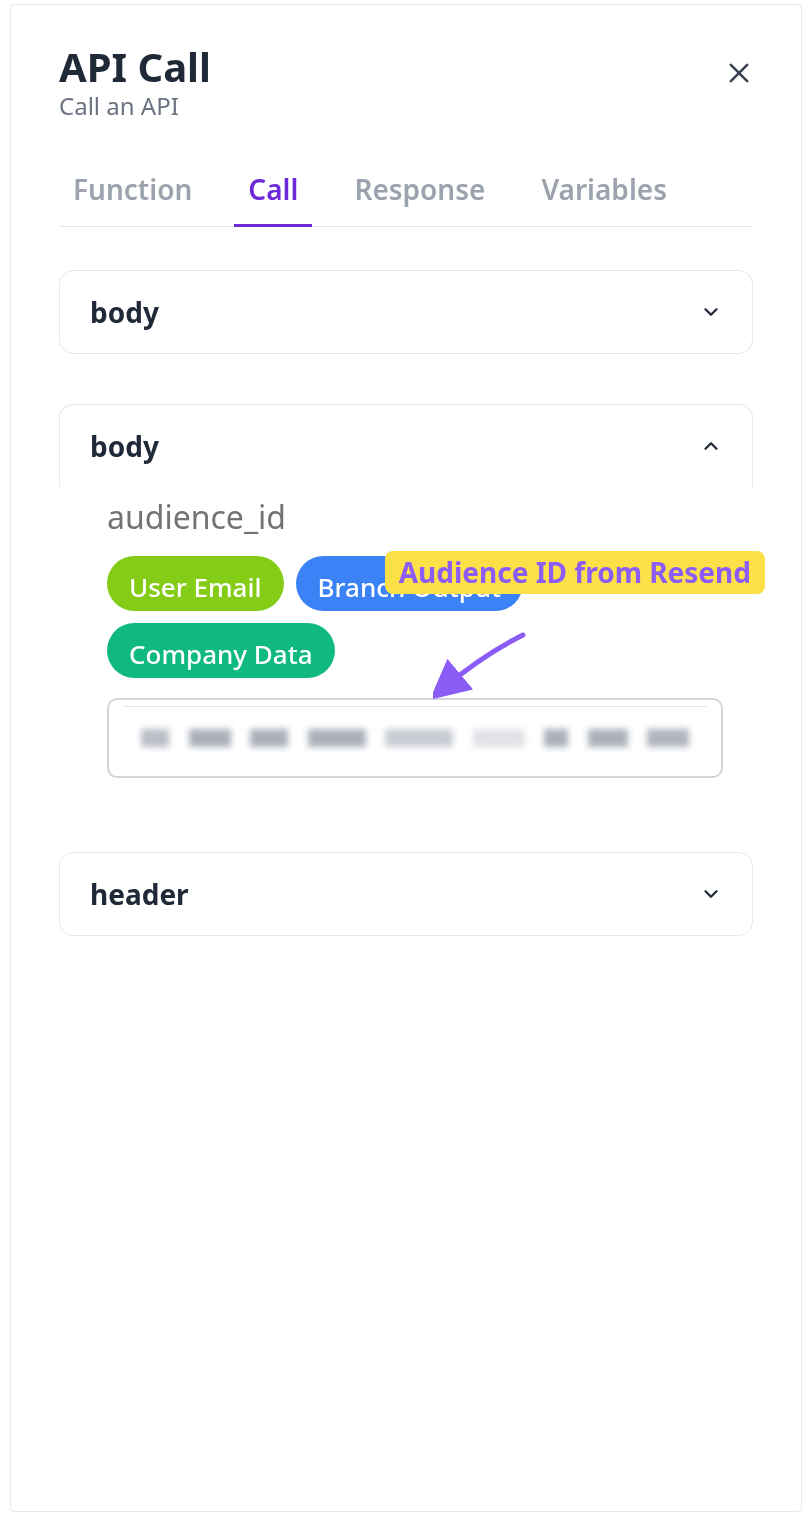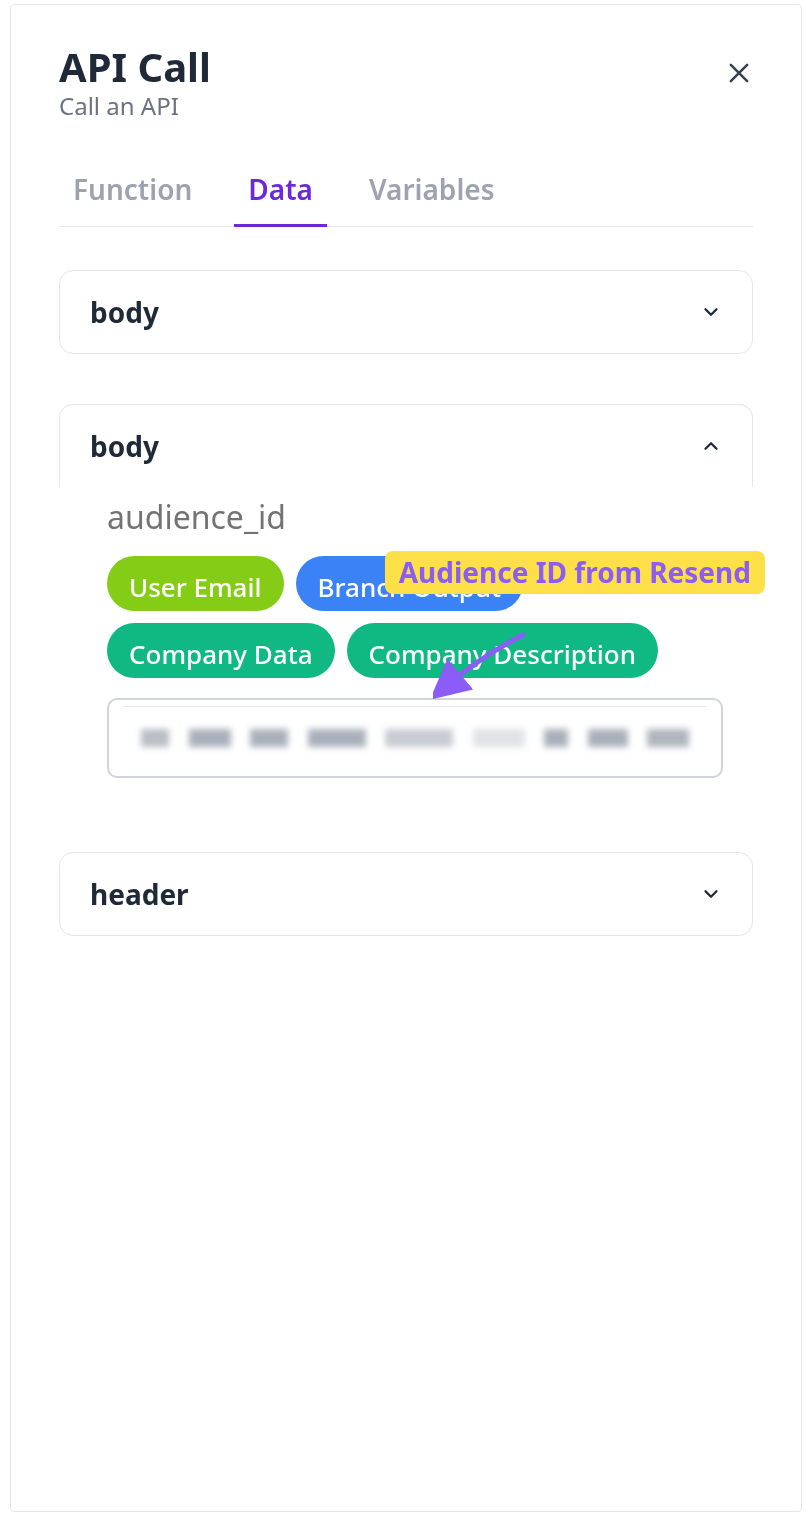--- a/index.html
+++ b/index.html
@@ -190,21 +190,22 @@
     <div class="close-btn">
       <svg width="28" height="28" viewBox="0 0 24 24" fill="none" stroke="#374151" stroke-width="2.2" stroke-linecap="round">
           <line x1="5" y1="5" x2="19" y2="19"></line>
           <line x1="19" y1="5" x2="5" y2="19"></line>
         </svg>
     </div>
   </div>
 
   <div class="tabs">
     <div class="tab">Function</div>
-    <div class="tab active">Data</div>
+    <div class="tab active">Call</div>
+    <div class="tab">Response</div>
     <div class="tab">Variables</div>
   </div>
 
   <div class="sections">
 
     <div class="section">
       <div class="section-header">
         <span class="section-title">body</span>
         <span class="chevron">
           <svg width="24" height="24" viewBox="0 0 24 24" fill="none" stroke-width="2.5" stroke-linecap="round" stroke-linejoin="round">
@@ -226,21 +227,20 @@
     </div>
 
     <div class="section-content" style="position:relative; margin-bottom:50px;">
       <div class="field-wrapper">
         <div class="field-label">audience_id</div>
 
         <div class="chips">
           <span class="chip lime">User Email</span>
           <span class="chip blue">Branch Output</span>
           <span class="chip green">Company Data</span>
-          <span class="chip green">Company Description</span>
         </div>
 
         <div class="annotation">
           <span>Audience ID from Resend</span>
         </div>
         <svg class="arrow-svg" width="100" height="80" viewBox="0 0 100 80">
           <defs>
             <marker id="arrowhead" markerWidth="8" markerHeight="8" refX="4" refY="4" orient="auto">
               <polygon points="0 0, 8 4, 0 8" fill="#8b5cf6"></polygon>
             </marker>

